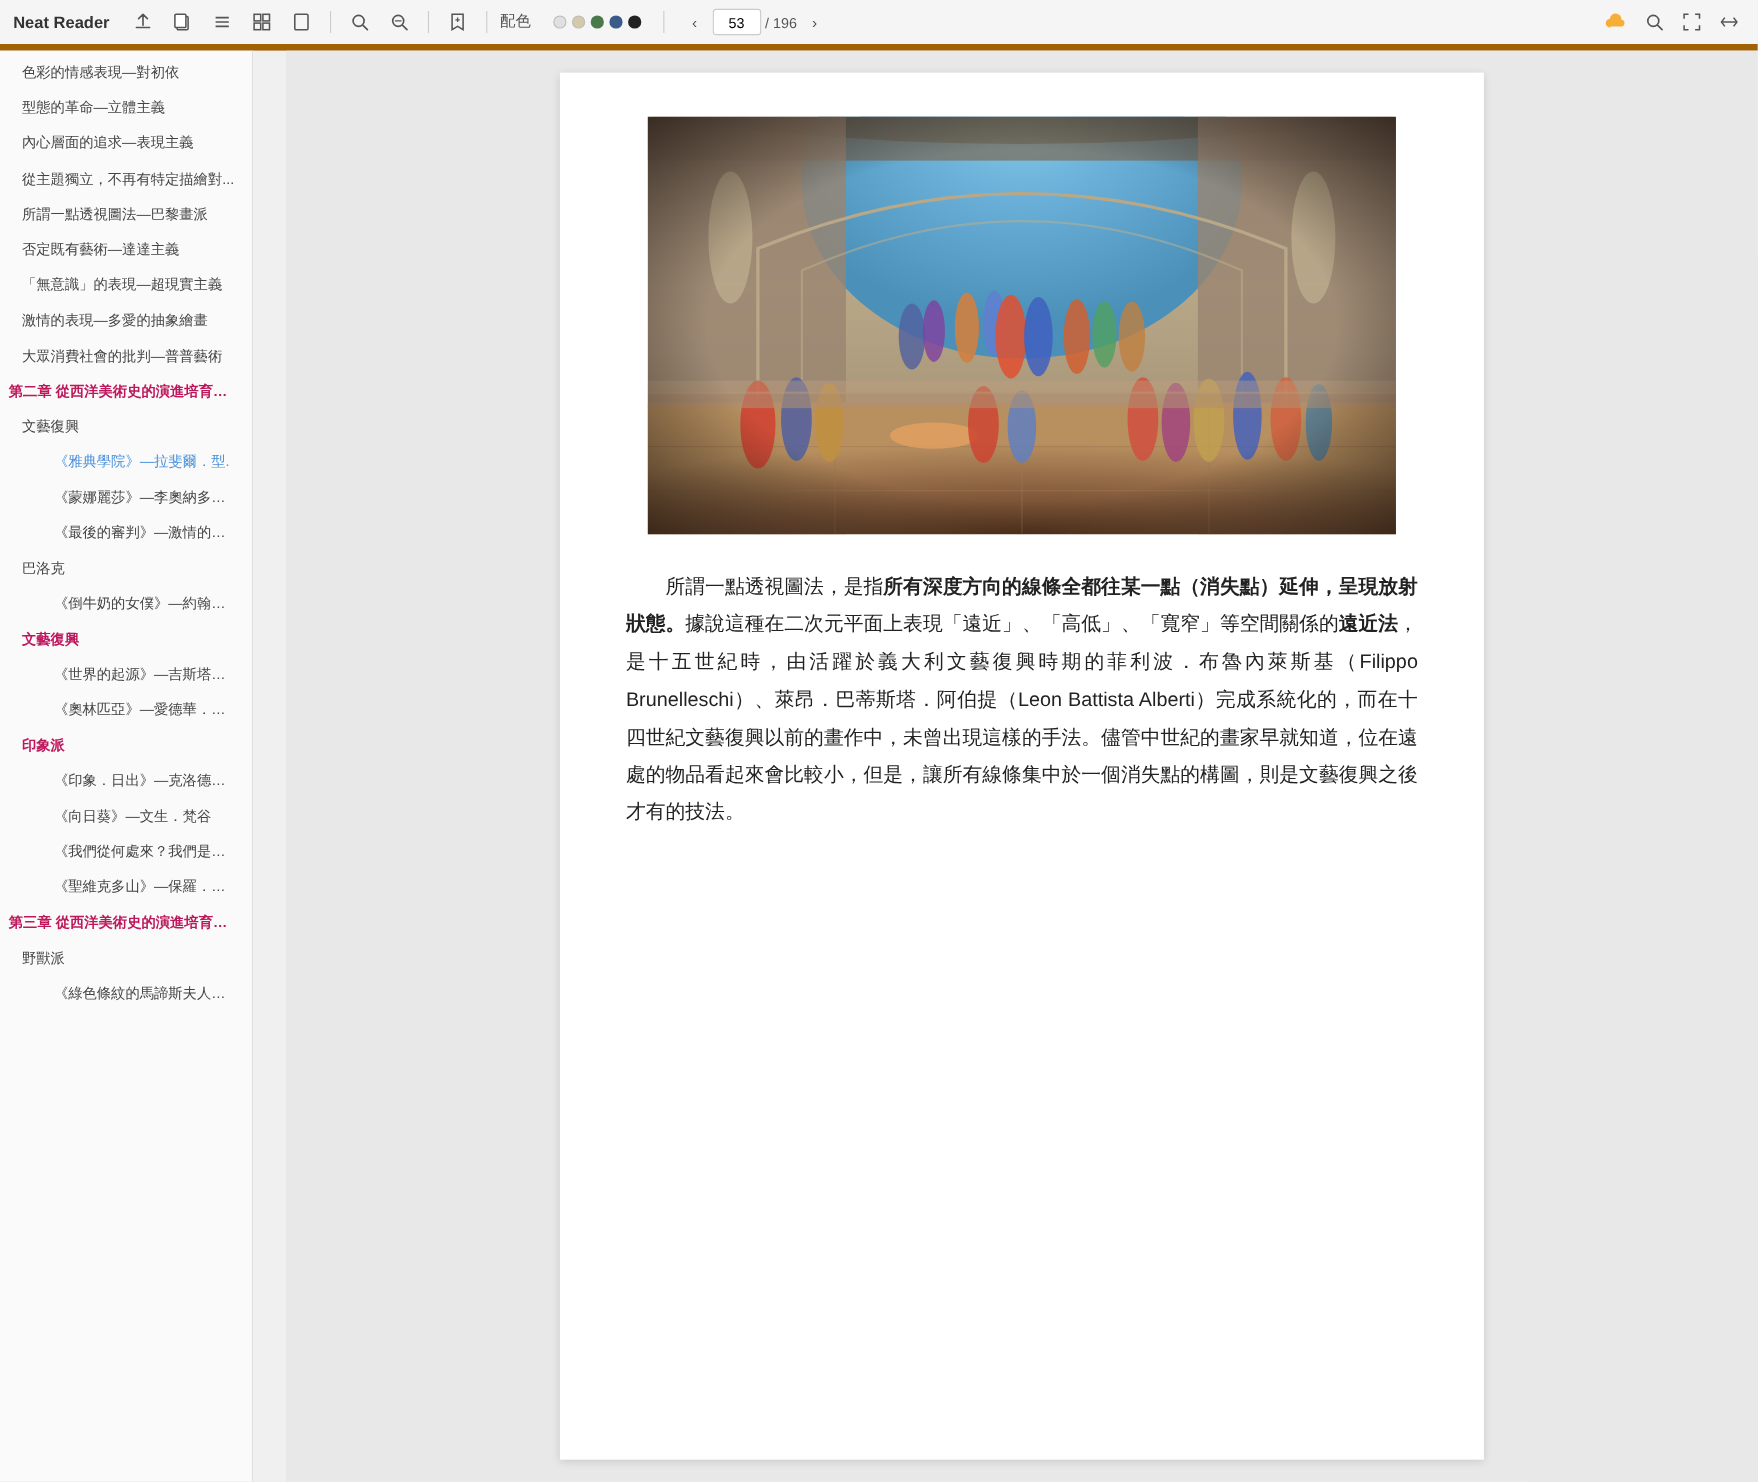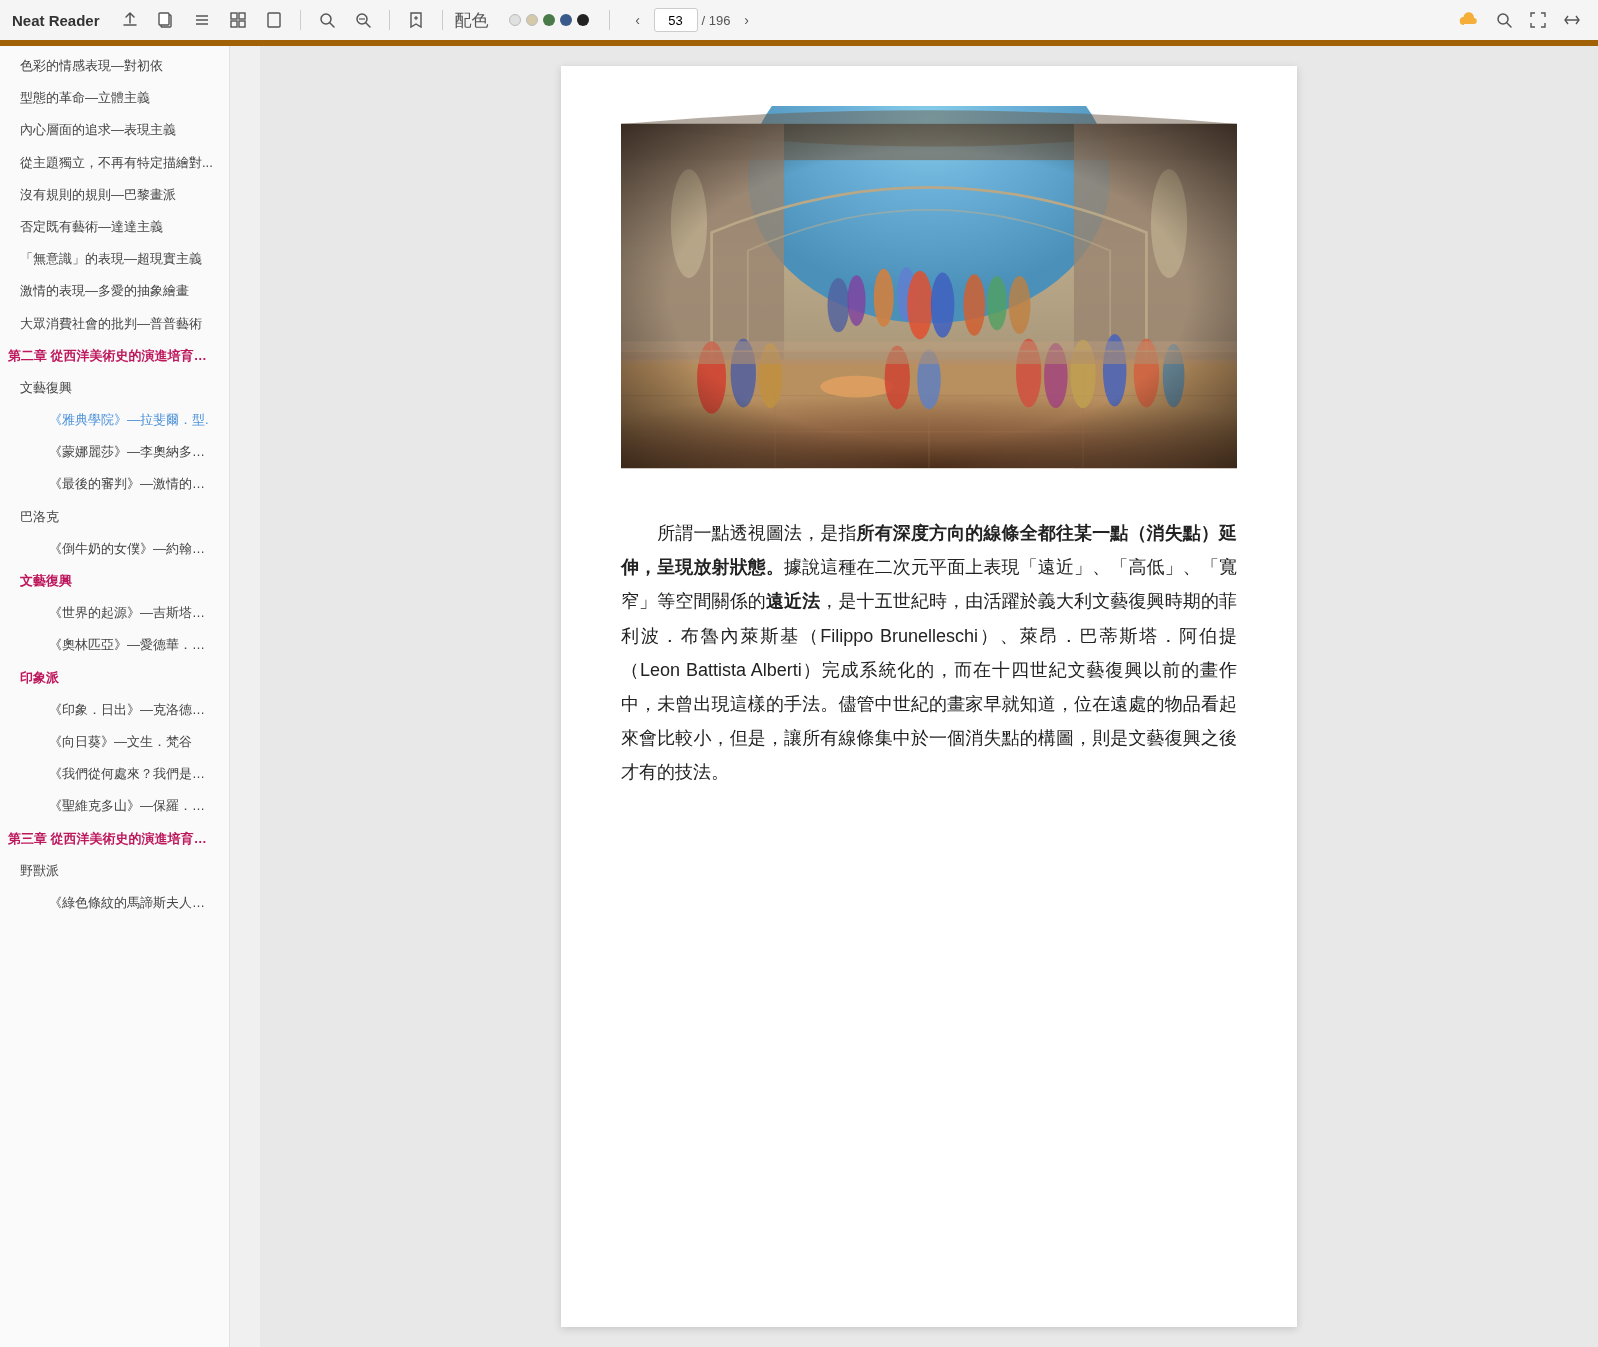--- a/index.html
+++ b/index.html
@@ -143,21 +143,21 @@
       overflow-y: auto;
       display: flex;
       justify-content: center;
       padding: 20px 40px;
     }
     #content::-webkit-scrollbar { width: 8px; }
     #content::-webkit-scrollbar-thumb { background: #bbb; border-radius: 4px; }
 
     .page {
       background: white;
-      width: 736px;
+      width: 840px;
       min-height: 1200px;
       padding: 40px 60px;
       box-shadow: 0 2px 8px rgba(0,0,0,0.15);
     }
 
     .body-text {
       font-size: 18px;
       line-height: 1.9;
       color: #222;
       text-align: justify;
@@ -228,21 +228,21 @@
   <div class="toolbar-icon" title="add bookmark">
     <svg width="18" height="18" viewBox="0 0 18 18" fill="none">
       <path d="M4 2h10v14l-5-3-5 3V2z" stroke="#555" stroke-width="1.4"></path>
       <line x1="7" y1="7" x2="11" y2="7" stroke="#555" stroke-width="1.2"></line>
       <line x1="9" y1="5" x2="9" y2="9" stroke="#555" stroke-width="1.2"></line>
     </svg>
   </div>
 
   <div class="separator"></div>
 
-  <span style="font-size:17px;color:#555;margin-right:4px;">配色</span>
+  <span style="font-size:14px;color:#555;margin-right:4px;">配色</span>
   <div class="color-dots">
     <div class="color-dot" style="background:#e0e0e0; border: 1px solid #bbb;"></div>
     <div class="color-dot" style="background:#d4c9a8; border: 1px solid #bbb;"></div>
     <div class="color-dot" style="background:#4a7a4a;"></div>
     <div class="color-dot" style="background:#3a5a8a;"></div>
     <div class="color-dot" style="background:#222222;"></div>
   </div>
 
   <div class="separator"></div>
 
@@ -286,21 +286,21 @@
 </div>
 
 <div id="main">
 
   <div id="sidebar">
 
   <div class="sidebar-item indent1">色彩的情感表現—對初依</div>
       <div class="sidebar-item indent1">型態的革命—立體主義</div>
       <div class="sidebar-item indent1">內心層面的追求—表現主義</div>
       <div class="sidebar-item indent1">從主題獨立，不再有特定描繪對...</div>
-      <div class="sidebar-item indent1">沒有規則的規則—巴黎畫派</div>
+      <div class="sidebar-item indent1">所謂一點透視圖法—巴黎畫派</div>
       <div class="sidebar-item indent1">否定既有藝術—達達主義</div>
       <div class="sidebar-item indent1">「無意識」的表現—超現實主義</div>
       <div class="sidebar-item indent1">激情的表現—多愛的抽象繪畫</div>
       <div class="sidebar-item indent1">大眾消費社會的批判—普普藝術</div>
       <div class="sidebar-item chapter-title">第二章 從西洋美術史的演進培育知性...</div>
       <div class="sidebar-item indent1">文藝復興</div>
       <div class="sidebar-item active indent2">《雅典學院》—拉斐爾．型.</div>
       <div class="sidebar-item indent2">《蒙娜麗莎》—李奧納多．...</div>
       <div class="sidebar-item indent2">《最後的審判》—激情的表現</div>
       <div class="sidebar-item indent1">巴洛克</div>

